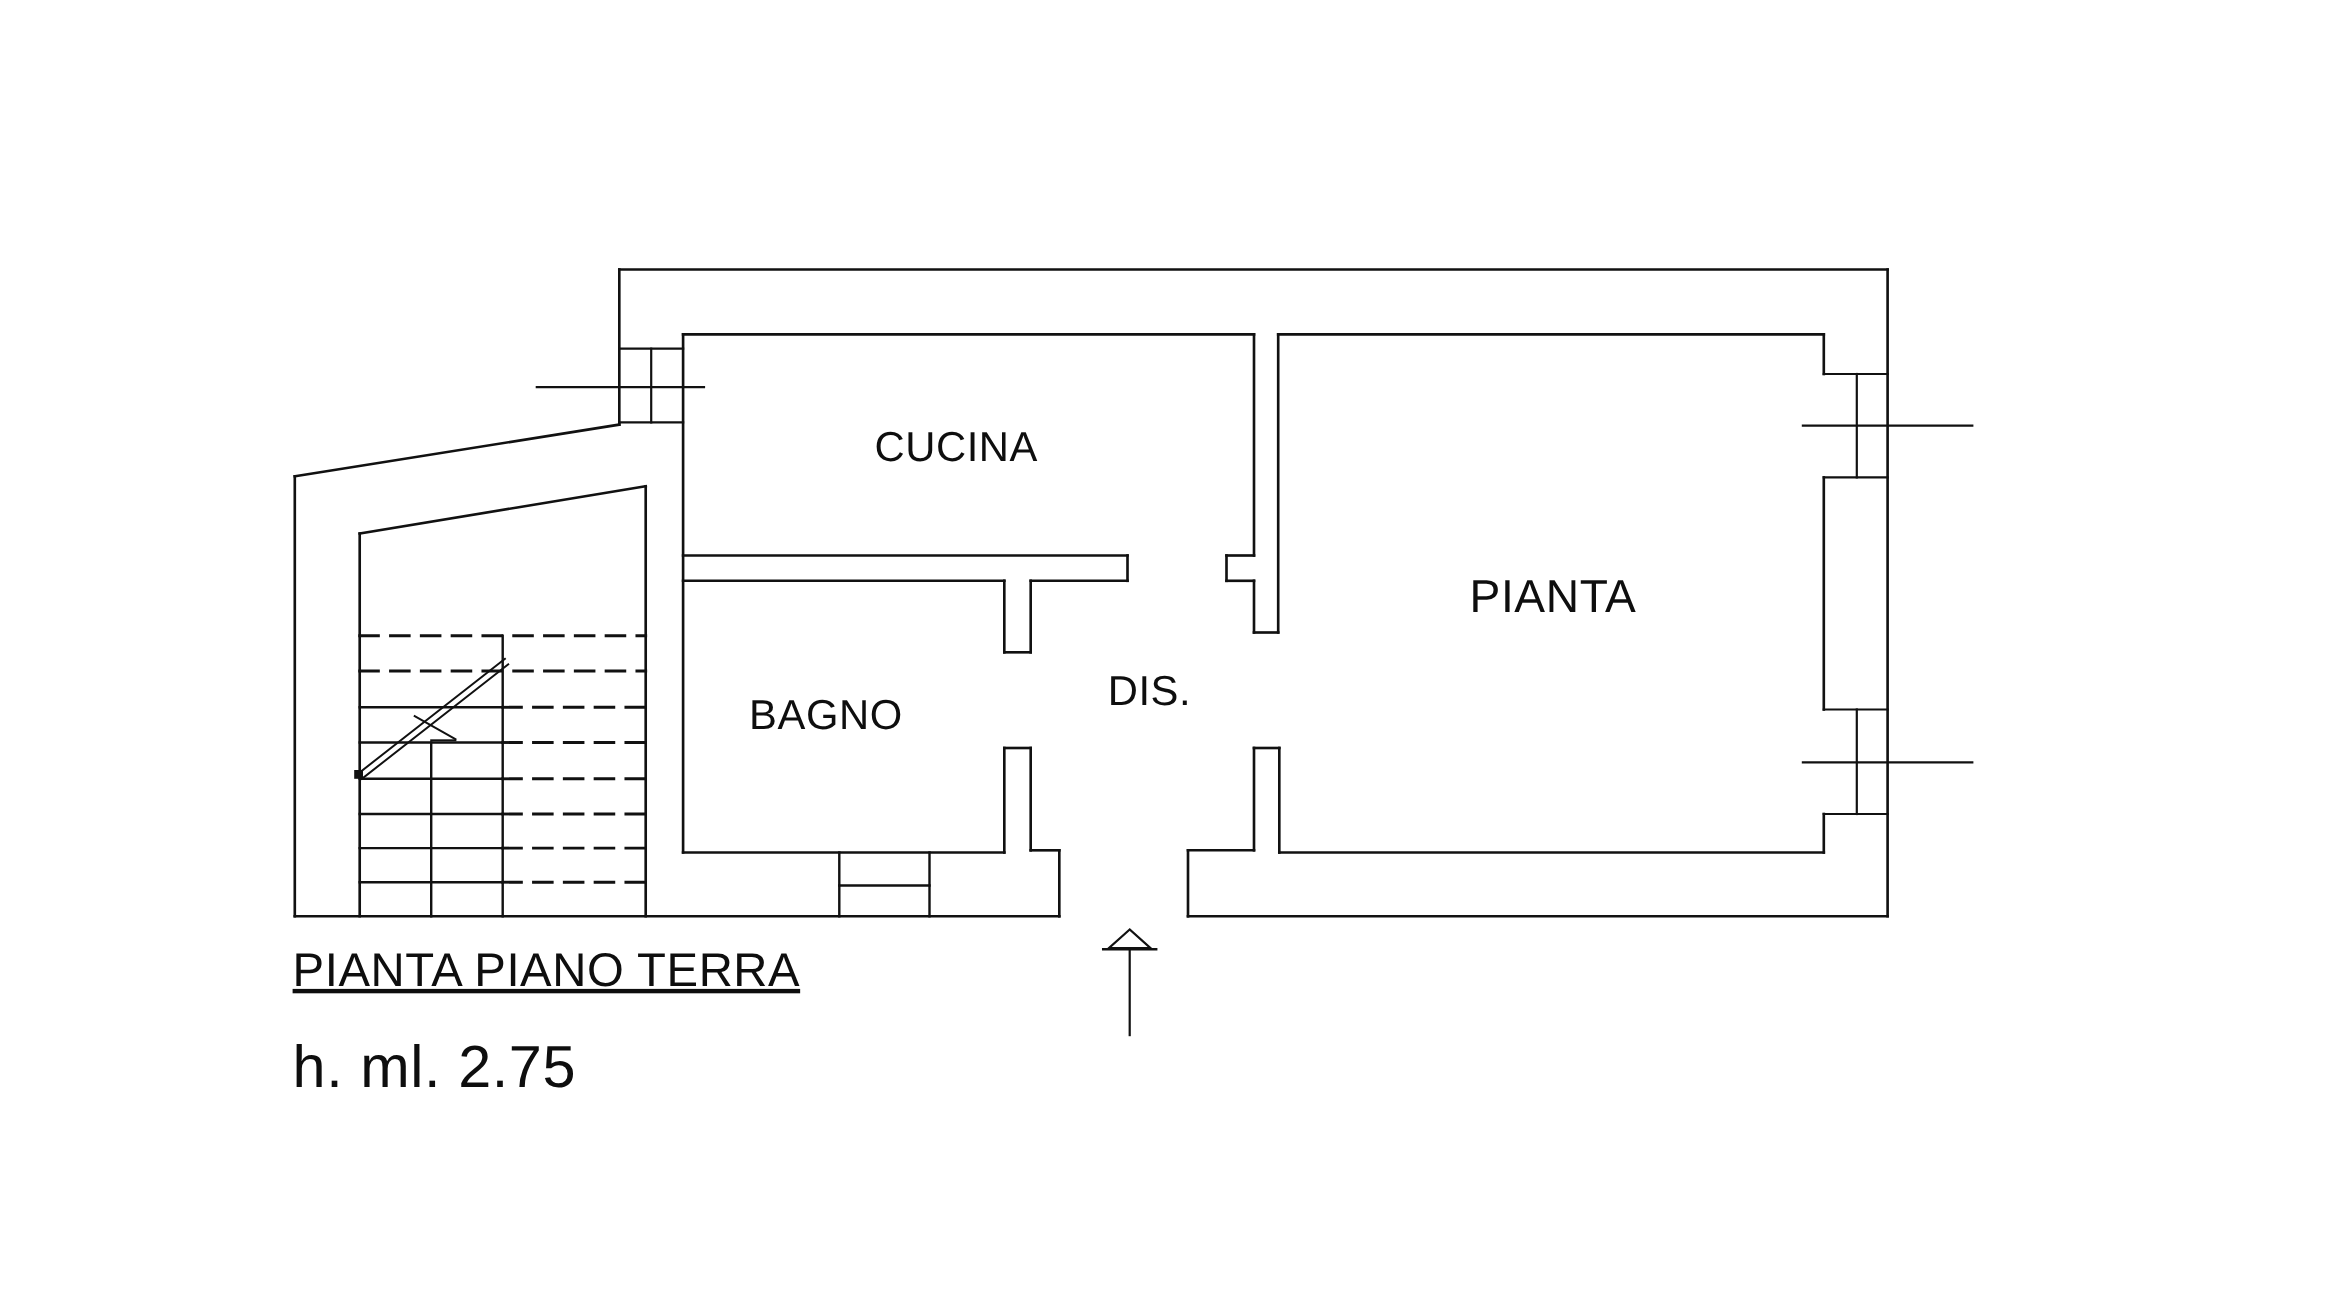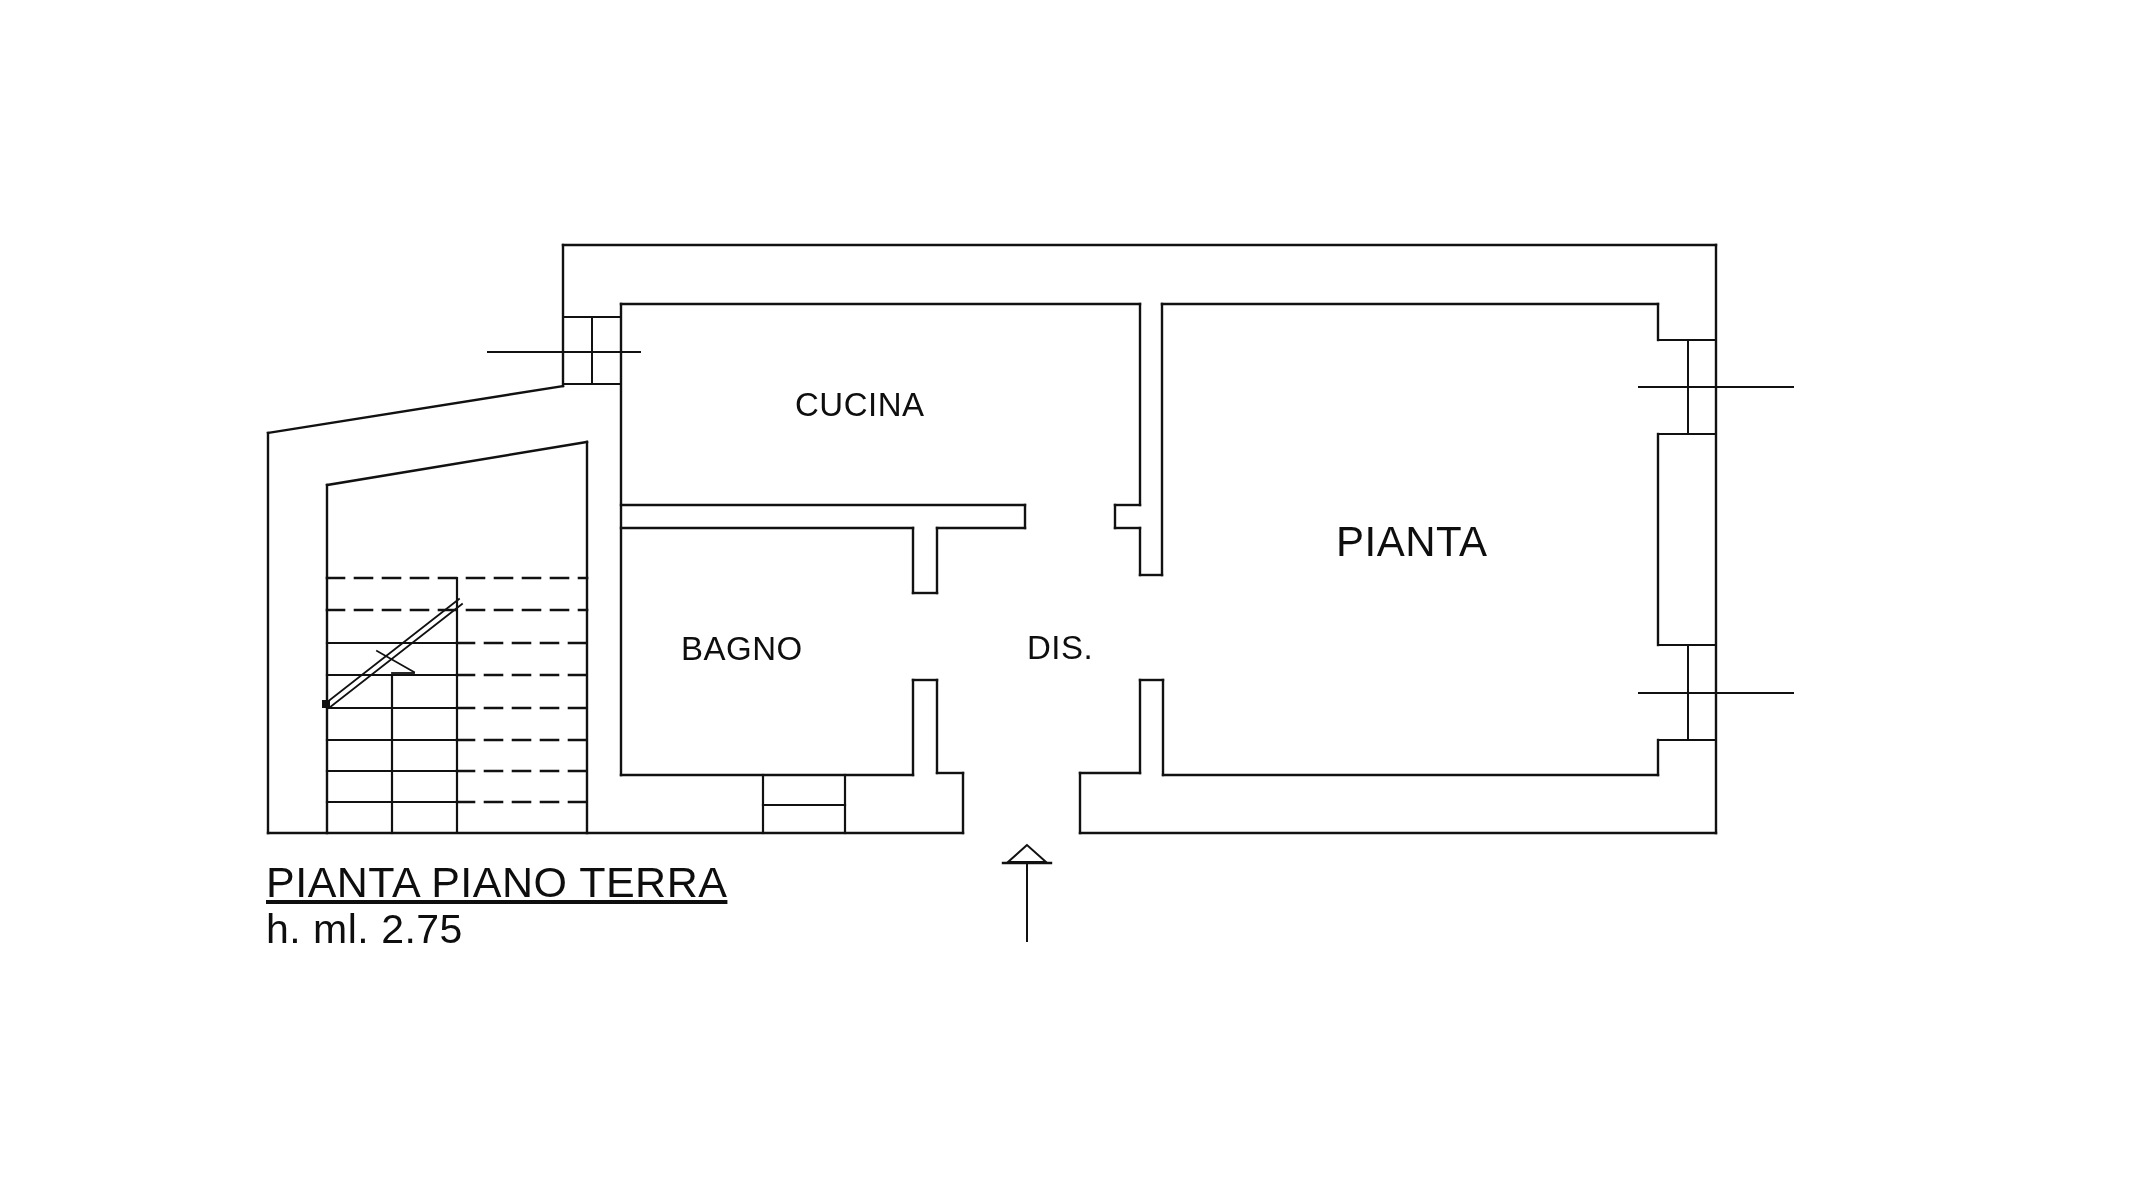--- a/index.html
+++ b/index.html
@@ -20,24 +20,24 @@
     left: 0;
     top: 0;
   }
   .plan-label {
     position: absolute;
     color: #0e0e0e;
     line-height: 1;
     white-space: nowrap;
     letter-spacing: 0.5px;
   }
-  .room-label-small { font-size: 33px; }
+  .room-label-small { font-size: 38px; }
   .room-label-large { font-size: 42px; }
   .plan-title       { font-size: 43px; text-decoration: underline; }
-  .plan-note        { font-size: 41px; }
+  .plan-note        { font-size: 54px; margin-top: 34px; }
 </style>
 </head>
 <body>
 
 <div class="plan-canvas">
 
   <svg class="plan-svg" width="2136" height="1186" viewBox="0 0 2136 1186" fill="none" stroke="#111111" stroke-width="2.4" stroke-linecap="square">
 
     <g>
       <line x1="563" y1="245" x2="1716" y2="245"></line>
@@ -152,21 +152,21 @@
       <polygon points="1027,845 1008,862 1046,862" fill="#ffffff"></polygon>
       <line x1="1003" y1="863" x2="1051" y2="863" stroke-width="2.4"></line>
       <line x1="1027" y1="863" x2="1027" y2="941"></line>
     </g>
   </svg>
 
   <div class="plan-label room-label-small" style="left:795px; top:388px;">CUCINA</div>
 
   <div class="plan-label room-label-small" style="left:681px; top:632px;text-align:right;">BAGNO</div>
 
-  <div class="plan-label room-label-small" style="left:1007px; top:631px;margin-left:20px;">DIS.</div>
+  <div class="plan-label room-label-small" style="left:1007px; top:610px;">DIS.</div>
 
   <div class="plan-label room-label-large" style="left:1336px; top:521px;">PIANTA</div>
 
   <div class="plan-label plan-title" style="left:266px; top:861px;">PIANTA PIANO TERRA</div>
 
   <div class="plan-label plan-note" style="left:266px; top:909px;">h. ml. 2.75</div>
 
 </div>
 
 </body></html>

